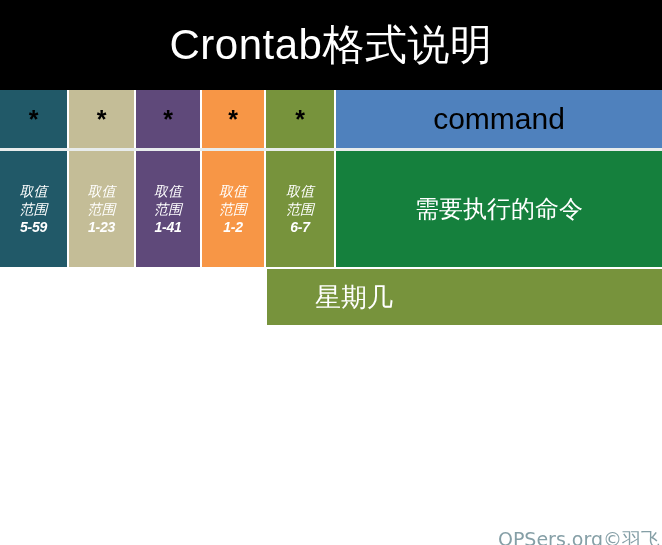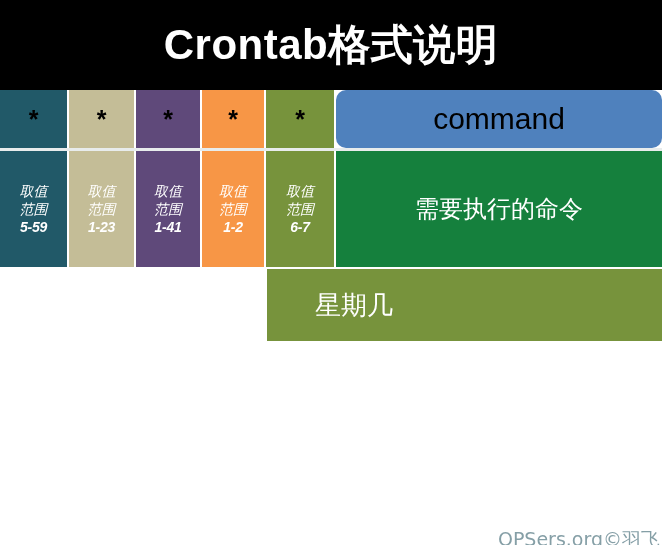--- a/index.html
+++ b/index.html
@@ -26,21 +26,21 @@
     background: #000000;
     display: flex;
     align-items: center;
     justify-content: center;
   }
   .title-text {
     color: #ffffff;
     font-size: 42px;
     line-height: 1;
     letter-spacing: 0.5px;
-    font-weight: 700;
+    font-weight: 400;
   }
 
   
   .cell {
     position: absolute;
     box-sizing: border-box;
     overflow: hidden;
   }
   .star {
     display: flex;
@@ -130,21 +130,21 @@
   </div>
   <div class="cell star" style="left:136px;top:90px; width:64px;  height:58px; background:#5f497a;">
     <span>*</span>
   </div>
   <div class="cell star" style="left:202px;top:90px; width:62px;  height:58px; background:#f79646;">
     <span>*</span>
   </div>
   <div class="cell star" style="left:266px;top:90px; width:68px;  height:58px; background:#77933c;">
     <span>*</span>
   </div>
-  <div class="cell cmd-head" style="left:336px;top:90px; width:326px; height:58px; background:#4f81bd;border-radius:10px;">
+  <div class="cell cmd-head" style="left:336px;top:90px; width:326px; height:58px; background:#4f81bd;">
     <span>command</span>
   </div>
 
   <div class="sep" style="left:0px; top:148px; width:662px; height:3px;"></div>
 
   <div class="cell range" style="left:0px;  top:151px; width:67px;  height:116px; background:#215968;">
     <span>取值</span>
     <span>范围</span>
     <span class="num">5-59</span>
   </div>
@@ -165,21 +165,21 @@
   </div>
   <div class="cell range" style="left:266px;top:151px; width:68px;  height:116px; background:#77933c;">
     <span>取值</span>
     <span>范围</span>
     <span class="num">6-7</span>
   </div>
   <div class="cell cmd-body" style="left:336px;top:151px; width:326px; height:116px; background:#15803d;">
     <span>需要执行的命令</span>
   </div>
 
-  <div class="band" style="left:267px; top:269px; width:395px; height:72px; background:#77933c;padding-left:48px;">
+  <div class="band" style="left:267px; top:269px; width:395px; height:56px; background:#77933c;padding-left:48px;">
     <span>星期几</span>
   </div>
 
   <div class="band" style="left:202px; top:268px; width:460px; height:118px; background:#f79646; z-index:-1; align-items:flex-end; padding-bottom:14px;">
     <span>月份</span>
   </div>
 
   <div class="band" style="left:135px; top:268px; width:527px; height:174px; background:#5f497a; z-index:-2; align-items:flex-end; padding-bottom:16px;">
     <span>几号</span>
   </div>

